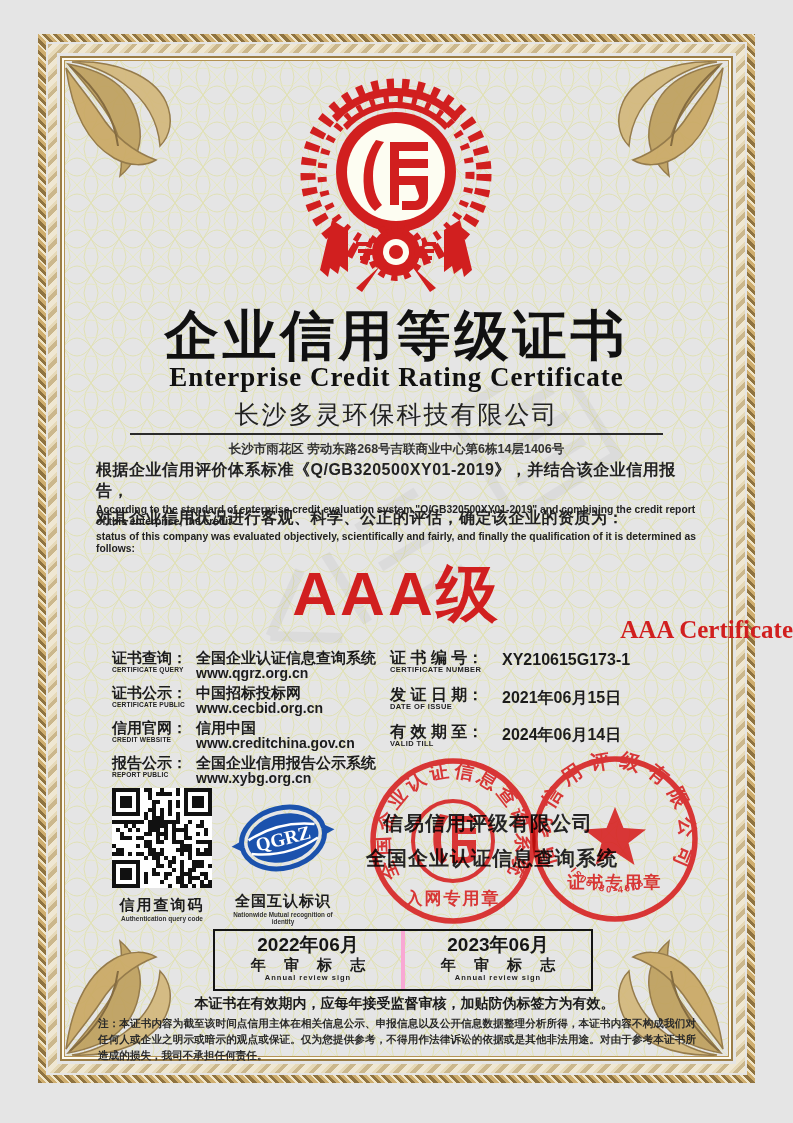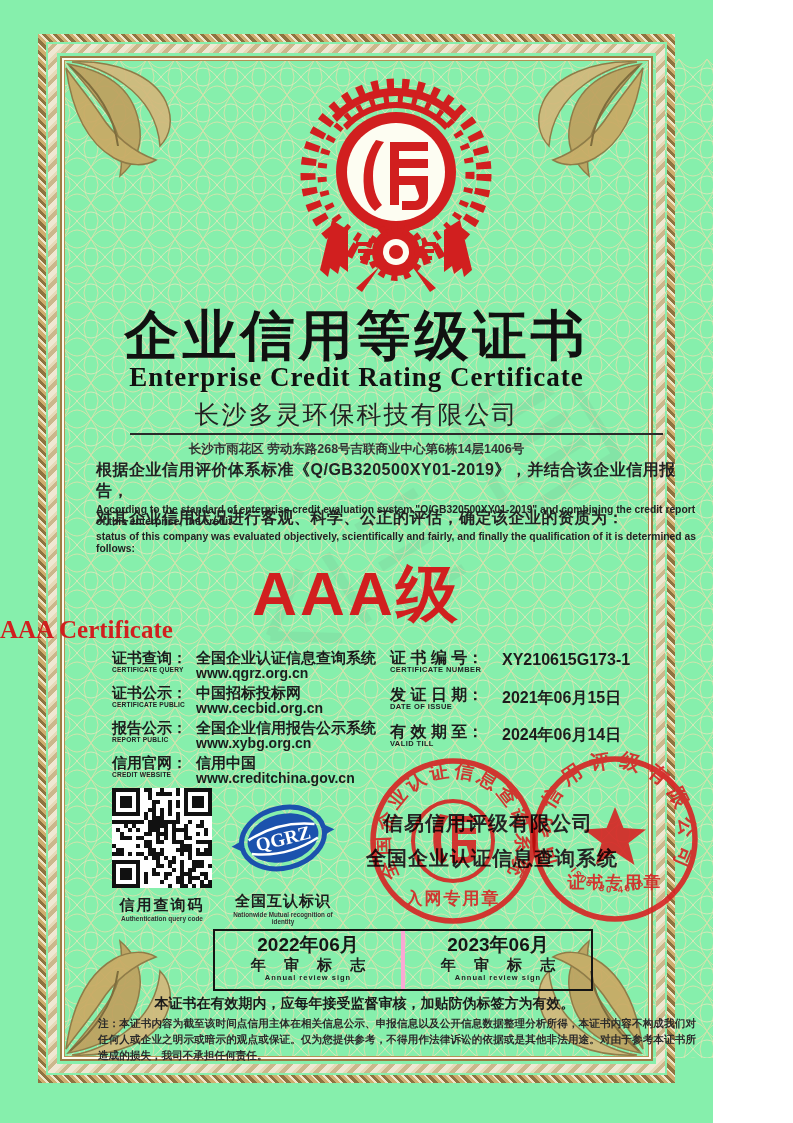--- a/index.html
+++ b/index.html
@@ -1,16 +1,16 @@
 <!DOCTYPE html>
 <html><head>
 <meta charset="utf-8">
 <style>
   html,body{margin:0;padding:0;background:#ffffff;}
-  .page{position:relative;width:713px;height:1123px;background:#86efac;overflow:hidden;
+  .page{position:relative;width:793px;height:1123px;background:#e5e5e5;overflow:hidden;
         font-family:"Liberation Sans",sans-serif;color:#1c1c1c;}
   
   .rope{position:absolute;inset:34px 38px 40px 38px;border:8px solid transparent;
         border-image:repeating-linear-gradient(45deg,#8f7340 0 3px,#cfae6f 3px 6px,#f0e5c8 6px 8px) 8;z-index:1;}
   .zig{position:absolute;inset:44px 48px 50px 48px;border:9px solid transparent;
        border-image:repeating-linear-gradient(-45deg,#efe7d2 0 5px,#cbb78c 5px 9px,#e6d9b8 9px 12px) 9;z-index:1;}
   .thinline{position:absolute;inset:56px 60px 62px 60px;border:2px solid #9b7d45;
             box-shadow:inset 0 0 0 2px #fdfbf0,inset 0 0 0 3px #b49254;z-index:1;}
   .inner-bg{position:absolute;inset:59px 63px 65px 63px;background:#fcfcef;z-index:0;}
   .guilloche{position:absolute;inset:59px 63px 65px 63px;z-index:0;opacity:.85;}
@@ -33,21 +33,21 @@
   .company-line{position:absolute;top:433px;left:130px;width:533px;height:2px;background:#2a2a2a;}
   .address{position:absolute;top:441px;left:0;width:100%;text-align:center;
            font-size:12.5px;font-weight:600;color:#333;}
   .para{position:absolute;left:96px;width:600px;}
   .para .cn{font-size:16px;font-weight:600;color:#222;letter-spacing:.5px;}
   .para .en{font-size:10.3px;font-weight:700;color:#222;margin-top:2px;line-height:1.15;}
   .p1{top:460px;}
   .p2{top:508px;}
   .rating-cn{position:absolute;top:552px;left:0;width:100%;text-align:center;
              font-size:62px;font-weight:900;letter-spacing:3px;color:#d11f1f;}
-  .rating-en{position:absolute;top:616px;left:0;width:100%;text-align:left;
+  .rating-en{position:absolute;top:616px;left:0;width:100%;text-align:right;
              font-family:"Liberation Serif",serif;font-size:25px;font-weight:800;color:#d11f1f;}
   
   .info-left{position:absolute;left:112px;top:650px;width:270px;}
   .info-row{display:flex;margin-bottom:4px;}
   .lbl{width:84px;flex:none;}
   .lbl .cn{font-size:15px;font-weight:800;color:#1c1c1c;line-height:16px;}
   .lbl .en{font-size:6.6px;font-weight:700;color:#222;letter-spacing:.2px;line-height:8px;}
   .val .cn{font-size:15px;font-weight:800;color:#1c1c1c;line-height:16px;}
   .val .url{font-size:14px;font-weight:800;color:#1c1c1c;line-height:15px;}
   .info-right{position:absolute;left:390px;top:650px;width:300px;}
@@ -216,36 +216,36 @@
             <div class="cn">证书公示：</div>
           <div class="en">CERTIFICATE PUBLIC</div>
           </div>
         <div class="val">
             <div class="cn">中国招标投标网</div>
           <div class="url">www.cecbid.org.cn</div>
           </div>
       </div>
       <div class="info-row">
         <div class="lbl">
+            <div class="cn">信用官网：</div>
+          <div class="en">CREDIT WEBSITE</div>
+          </div>
+        <div class="val">
+            <div class="cn">信用中国</div>
+          <div class="url">www.creditchina.gov.cn</div>
+          </div>
+      </div>
+      <div class="info-row">
+        <div class="lbl">
             <div class="cn">报告公示：</div>
           <div class="en">REPORT PUBLIC</div>
           </div>
         <div class="val">
             <div class="cn">全国企业信用报告公示系统</div>
           <div class="url">www.xybg.org.cn</div>
-          </div>
-      </div>
-      <div class="info-row">
-        <div class="lbl">
-            <div class="cn">信用官网：</div>
-          <div class="en">CREDIT WEBSITE</div>
-          </div>
-        <div class="val">
-            <div class="cn">信用中国</div>
-          <div class="url">www.creditchina.gov.cn</div>
           </div>
       </div>
     </div>
 
     <div class="info-right">
       <div class="iright-row">
         <div class="lbl">
             <div class="cn">证 书 编 号：</div>
           <div class="en">CERTIFICATE NUMBER</div>
           </div>

